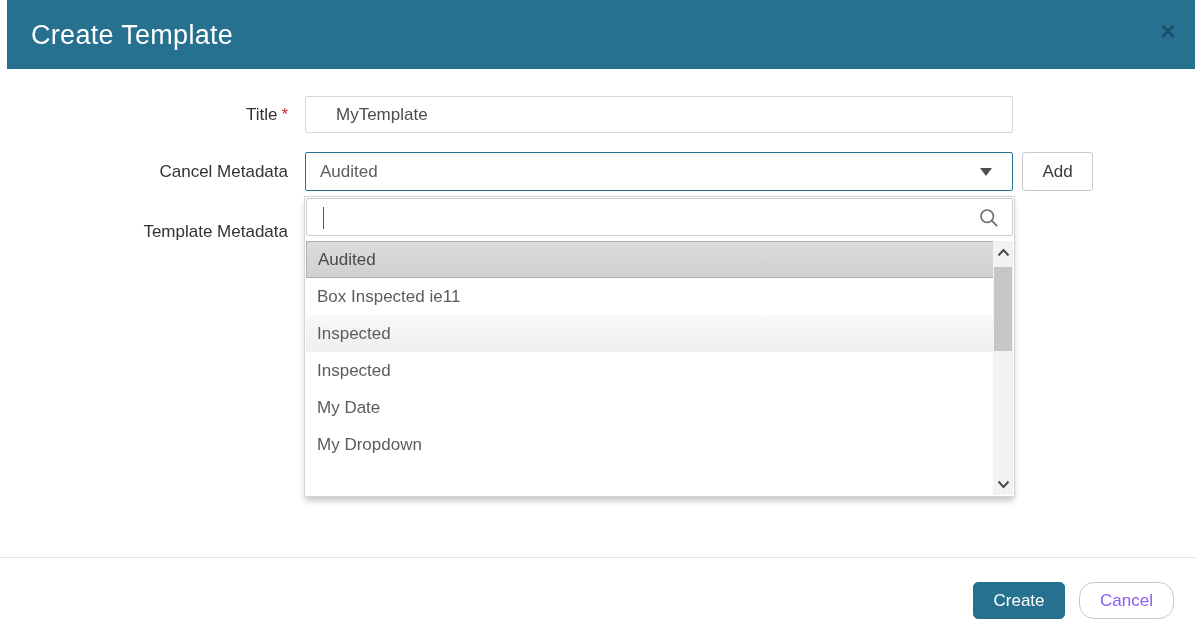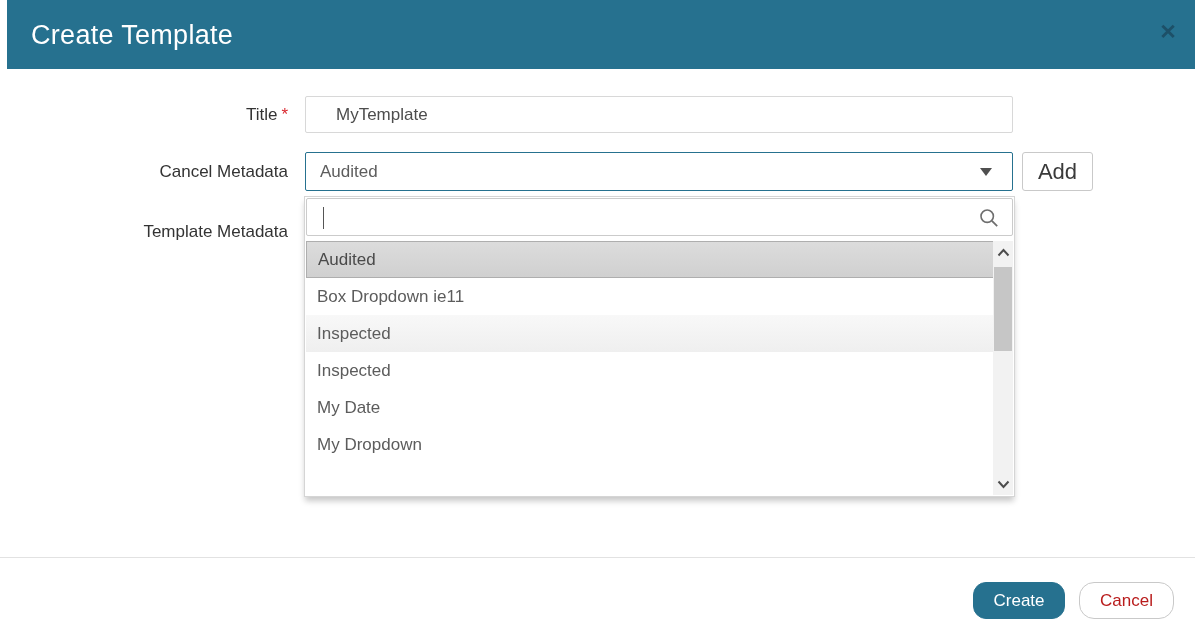--- a/index.html
+++ b/index.html
@@ -18,21 +18,21 @@
   .lbl-template { top:222px;margin-left:44px; }
   .req { color:#d9272e; margin-left:4px; }
 
   
   .title-input { position:absolute; left:305px; top:96px; width:708px; height:37px; border:1px solid #d8d8d8; border-radius:2px; padding:0 30px; font-family:"Liberation Sans", sans-serif; font-size:17px; color:#4d4d4d; outline:none; background:#fff; }
 
   
   .cm-select { position:absolute; left:305px; top:152px; width:708px; height:39px; border:1px solid #26718F; border-radius:2px; background:#fff; display:flex; align-items:center; padding:0 14px; cursor:pointer; }
   .cm-select-value { color:#5d5d5d; font-size:17px; flex:1; }
   .cm-caret { width:0; height:0; border-left:6px solid transparent; border-right:6px solid transparent; border-top:8px solid #4f4f4f; margin-right:6px; }
-  .add-btn { position:absolute; left:1022px; top:152px; width:71px; height:39px; background:#fff; border:1px solid #c9c9c9; border-radius:3px; color:#3a3a3a; font-size:22px; display:flex; align-items:center; justify-content:center; cursor:pointer; }
+  .add-btn { position:absolute; left:1022px; top:152px; width:71px; height:39px; background:#fff; border:1px solid #c9c9c9; border-radius:3px; color:#3a3a3a; font-size:17px; display:flex; align-items:center; justify-content:center; cursor:pointer; }
 
   
   .dd-panel { position:absolute; left:304px; top:196px; width:711px; height:301px; background:#fff; border:1px solid #d5d5d5; box-shadow:0 5px 6px -1px rgba(0,0,0,0.22); }
   .dd-search { position:absolute; left:1px; top:1px; width:707px; height:38px; border:1px solid #cbcbcb; border-radius:2px; background:#fff; }
   .dd-search input { position:absolute; inset:0; border:none; outline:none; width:100%; height:100%; padding:0 40px 0 16px; font-family:"Liberation Sans", sans-serif; font-size:17px; color:#444; background:transparent; }
   .text-caret { position:absolute; left:16px; top:8px; width:1px; height:22px; background:#555; }
   .dd-search-icon { position:absolute; right:13px; top:9px; }
 
   .dd-list { position:absolute; left:1px; top:44px; width:688px; bottom:1px; overflow:hidden; }
   .dd-item { height:37px; line-height:37px; padding-left:11px; font-size:17px; color:#5c5c5c; background:#fff; cursor:pointer; }
@@ -41,22 +41,22 @@
 
   
   .dd-scrollbar { position:absolute; top:44px; right:1px; bottom:1px; width:20px; background:#f2f2f2; }
   .sb-btn { position:absolute; left:0; width:20px; height:22px; display:flex; align-items:center; justify-content:center; cursor:pointer; }
   .sb-up { top:0; }
   .sb-down { bottom:0; }
   .sb-thumb { position:absolute; left:1px; top:26px; width:18px; height:84px; background:#c6c6c6; cursor:pointer; }
 
   
   .footer-divider { position:absolute; left:0; top:557px; width:1195px; height:1px; background:#e2e2e2; }
-  .create-btn { position:absolute; left:973px; top:582px; width:92px; height:37px; background:#26718F; border:1px solid #26718F; border-radius:13px; color:#ffffff; font-size:17px; display:flex; align-items:center; justify-content:center; cursor:pointer; }
-  .cancel-btn { position:absolute; left:1079px; top:582px; width:95px; height:37px; background:#ffffff; border:1px solid #c9c9c9; border-radius:15px; color:#b91c1c; font-size:17px; display:flex; align-items:center; justify-content:center; cursor:pointer; }
+  .create-btn { position:absolute; left:973px; top:582px; width:92px; height:37px; background:#26718F; border:1px solid #26718F; border-radius:5px; color:#ffffff; font-size:17px; display:flex; align-items:center; justify-content:center; cursor:pointer; }
+  .cancel-btn { position:absolute; left:1079px; top:582px; width:95px; height:37px; background:#ffffff; border:1px solid #c9c9c9; border-radius:15px; color:#8b5cf6; font-size:17px; display:flex; align-items:center; justify-content:center; cursor:pointer; }
 </style>
 </head>
 <body>
 
 <div class="stage">
 
   <div class="dlg-header">
     <div class="dlg-title">Create Template</div>
     <div class="dlg-close">✕</div>
   </div>
@@ -83,21 +83,21 @@
       <span class="dd-search-icon">
         <svg width="20" height="20" viewBox="0 0 20 20">
           <circle cx="8.2" cy="8.2" r="6.2" fill="none" stroke="#6e6e6e" stroke-width="1.6"></circle>
           <line x1="12.9" y1="12.9" x2="18.2" y2="18.2" stroke="#6e6e6e" stroke-width="1.8"></line>
         </svg>
       </span>
     </div>
 
     <div class="dd-list">
       <div class="dd-item selected">Audited</div>
-      <div class="dd-item">Box Dropdown ie11</div>
+      <div class="dd-item">Box Inspected ie11</div>
       <div class="dd-item hover">Inspected</div>
       <div class="dd-item">Inspected</div>
       <div class="dd-item">My Date</div>
       <div class="dd-item">My Dropdown</div>
     </div>
 
     <div class="dd-scrollbar">
       <div class="sb-btn sb-up">
         <svg width="13" height="9" viewBox="0 0 13 9">
             <polyline points="1.5,7.5 6.5,2 11.5,7.5" fill="none" stroke="#4d4d4d" stroke-width="2"></polyline>

